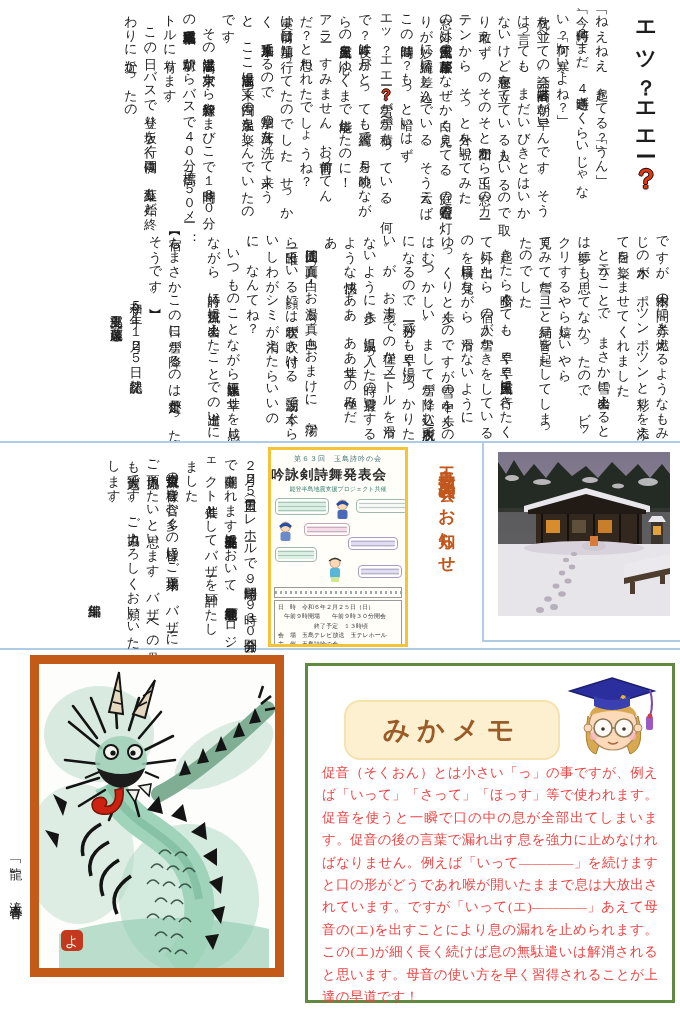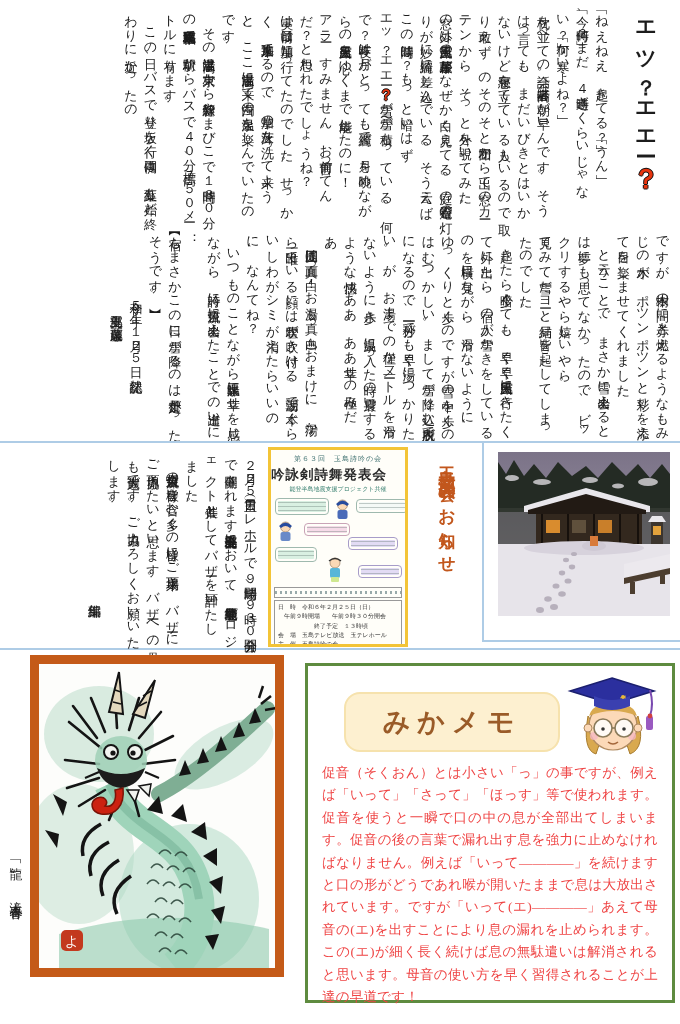--- a/index.html
+++ b/index.html
@@ -75,21 +75,21 @@
   .dragon-frame {
     position:absolute; left:30px; top:655px; width:254px; height:322px;
     border:9px solid #c45a18; background:#fdfdfb; box-sizing:border-box;
   }
   .dragon-caption { left:6px; top:855px; height:160px; font-size:13px; letter-spacing:2px; white-space:pre; }
   .mika-box {
     position:absolute; left:305px; top:663px; width:370px; height:340px;
     border:3px solid #5e8b3f; background:#fff; box-sizing:border-box;
     padding:10px 14px 8px 14px;
   }
-  .mika-head { display:flex; justify-content:space-between; align-items:center; }
+  .mika-head { display:flex; justify-content:space-between; align-items:flex-end; }
   .mika-pill {
     width:212px; height:56px; margin-left:22px; margin-top:8px;
     background:#fdf0d0; border:2px solid #f6e2ad; border-radius:16px;
     display:flex; align-items:center; justify-content:center;
     font-family:"Liberation Sans","DejaVu Sans",sans-serif;
     font-size:27px; font-weight:700; color:#9a5b28; letter-spacing:7px;
   }
   .mika-body {
     margin-top:2px; font-size:13.5px; line-height:1.66; color:#ef4444;
     text-align:justify; letter-spacing:.2px;

